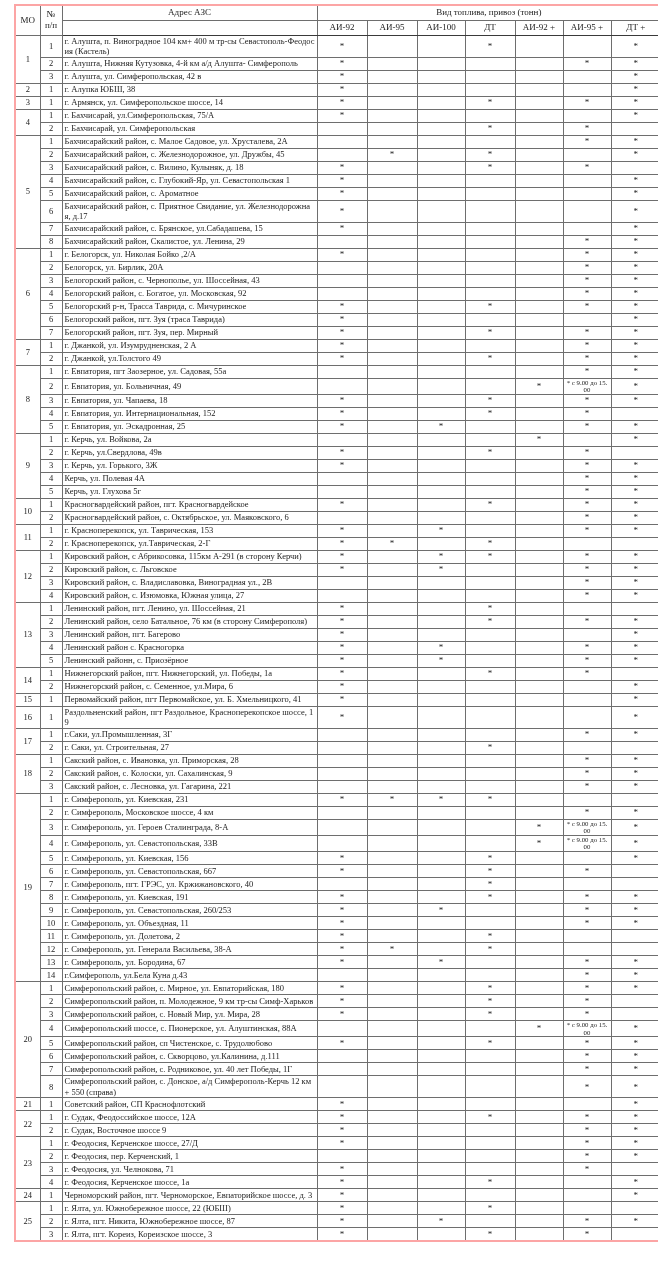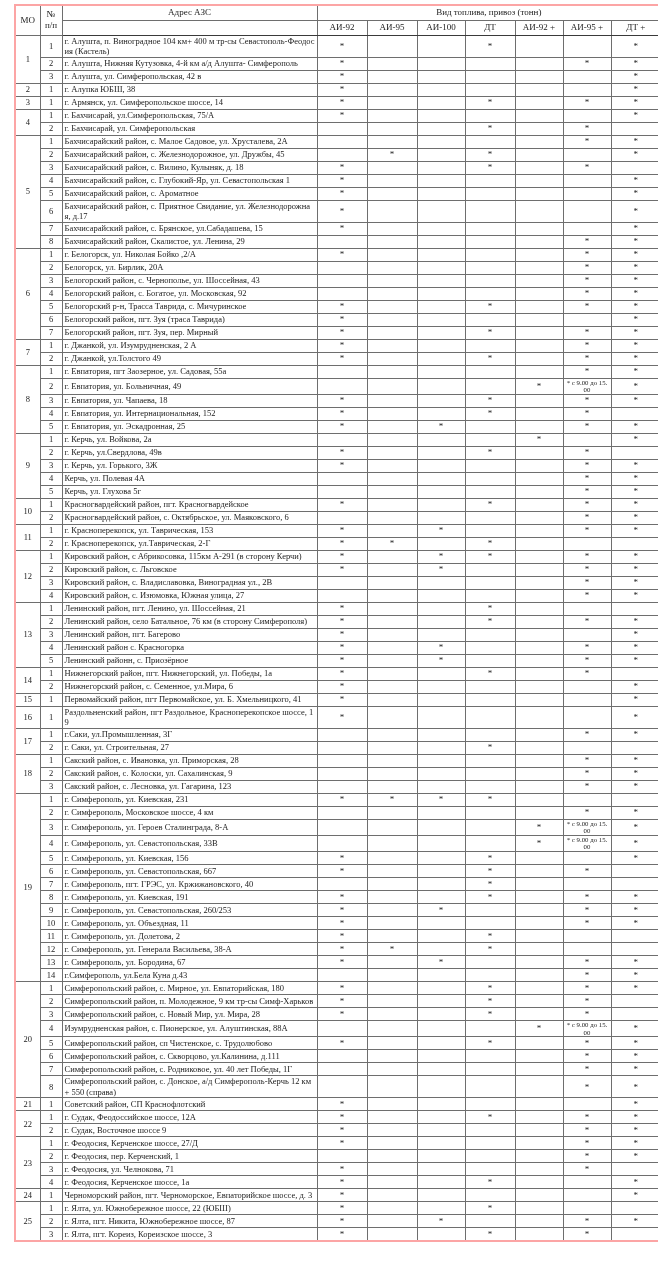--- a/index.html
+++ b/index.html
@@ -678,21 +678,21 @@
           <td class="fuel thick-left"></td>
           <td class="fuel"></td>
           <td class="fuel"></td>
           <td class="fuel"></td>
           <td class="fuel thick-left"></td>
           <td class="fuel">*</td>
           <td class="fuel">*</td>
         </tr>
         <tr>
           <td class="n">3</td>
-          <td class="address">Сакский район, с. Лесновка, ул. Гагарина, 123</td>
+          <td class="address">Сакский район, с. Лесновка, ул. Гагарина, 221</td>
           <td class="fuel thick-left"></td>
           <td class="fuel"></td>
           <td class="fuel"></td>
           <td class="fuel"></td>
           <td class="fuel thick-left"></td>
           <td class="fuel">*</td>
           <td class="fuel">*</td>
         </tr>
         <tr class="group-start">
           <td class="mo" rowspan="14">19</td>
@@ -878,21 +878,21 @@
           <td class="fuel thick-left">*</td>
           <td class="fuel"></td>
           <td class="fuel"></td>
           <td class="fuel">*</td>
           <td class="fuel thick-left"></td>
           <td class="fuel">*</td>
           <td class="fuel"></td>
         </tr>
         <tr>
           <td class="n">4</td>
-          <td class="address">Изумрудненская район, с. Пионерское, ул. Алуштинская, 88А</td>
+          <td class="address">Симферопольский шоссе, с. Пионерское, ул. Алуштинская, 88А</td>
           <td class="fuel thick-left"></td>
           <td class="fuel"></td>
           <td class="fuel"></td>
           <td class="fuel"></td>
           <td class="fuel thick-left">*</td>
           <td class="fuel note">* с 9.00 до 15.00</td>
           <td class="fuel">*</td>
         </tr>
         <tr>
           <td class="n">5</td>

